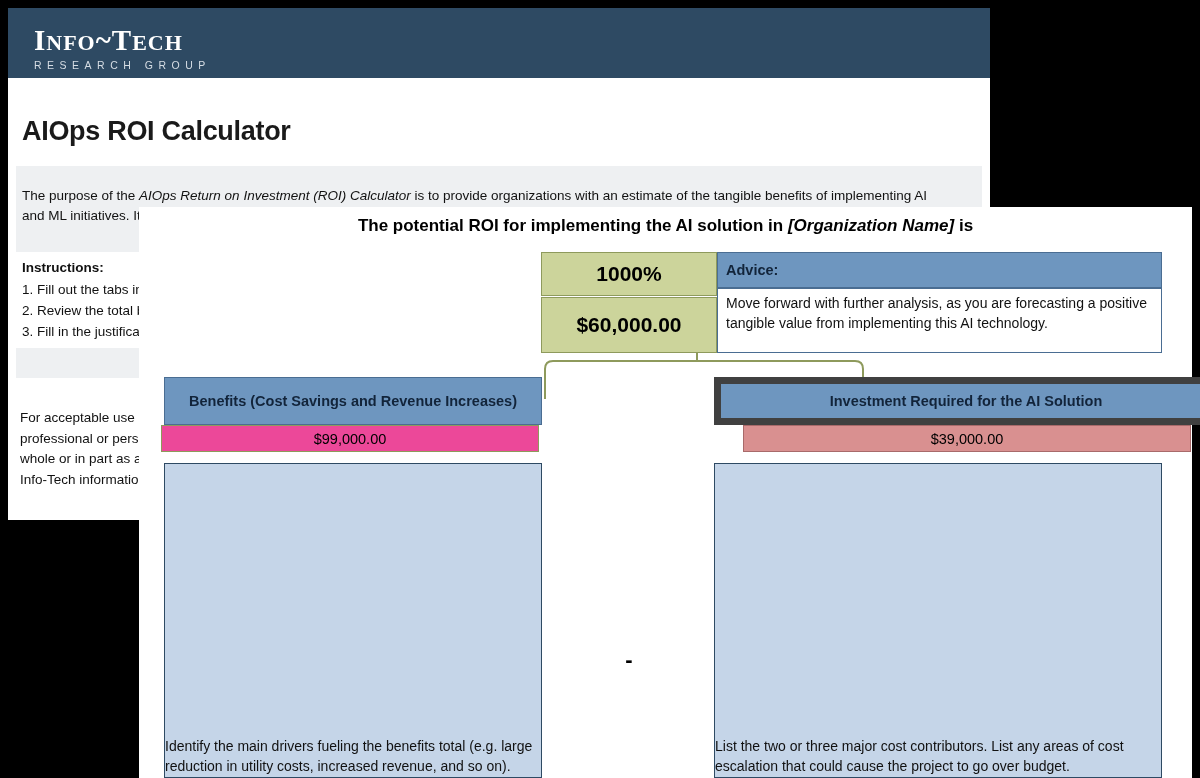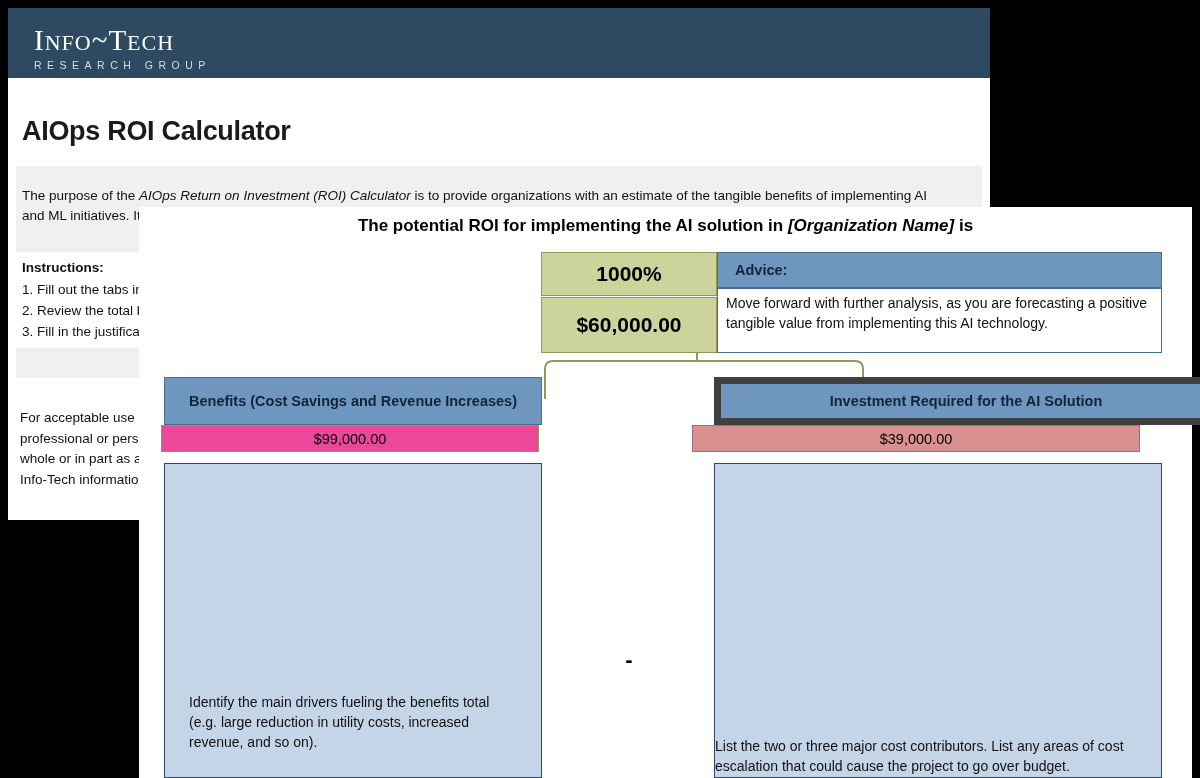--- a/index.html
+++ b/index.html
@@ -35,21 +35,21 @@
   }
   .brand-logo {
     position: absolute;
     left: 26px;
     top: 18px;
     color: #ffffff;
   }
   .brand-logo .line1 {
     font-family: "Liberation Serif", serif;
     font-size: 29px;
-    font-weight: normal;
+    font-weight: bold;
     letter-spacing: 1px;
     line-height: 1;
   }
   .brand-logo .line1 .small {
     font-size: 22px;
   }
   .brand-logo .line2 {
     font-size: 10.5px;
     letter-spacing: 5.5px;
     margin-top: 4px;
@@ -180,21 +180,21 @@
     position: absolute;
     left: 578px;
     top: 45px;
     width: 445px;
     height: 36px;
     background: #6e96bf;
     border: 1px solid #4a6d92;
     box-sizing: border-box;
     display: flex;
     align-items: center;
-    padding-left: 17px;
+    padding-left: 8px;
     font-size: 14.5px;
     font-weight: bold;
     color: #12243a;
   }
   .advice-body {
     position: absolute;
     left: 578px;
     top: 81px;
     width: 445px;
     height: 65px;
@@ -248,21 +248,21 @@
   }
   .benefits-note {
     position: absolute;
     left: 25px;
     top: 256px;
     width: 378px;
     height: 315px;
     background: #c5d5e8;
     border: 1px solid #2e4a63;
     box-sizing: border-box;
-    padding: 24px;
+    padding: 0;
     font-size: 14px;
     color: #111111;
     line-height: 1.42;
     display: flex;
     align-items: flex-end;
   }
 
   .invest-head {
     position: absolute;
     left: 575px;
@@ -274,21 +274,21 @@
     box-sizing: border-box;
     display: flex;
     align-items: center;
     justify-content: center;
     font-size: 14.5px;
     font-weight: bold;
     color: #12243a;
   }
   .invest-val {
     position: absolute;
-    left: 553px;
+    left: 604px;
     top: 218px;
     width: 448px;
     height: 27px;
     background: #d99090;
     border: 1px solid #a86a6a;
     box-sizing: border-box;
     display: flex;
     align-items: center;
     justify-content: center;
     font-size: 14.5px;

